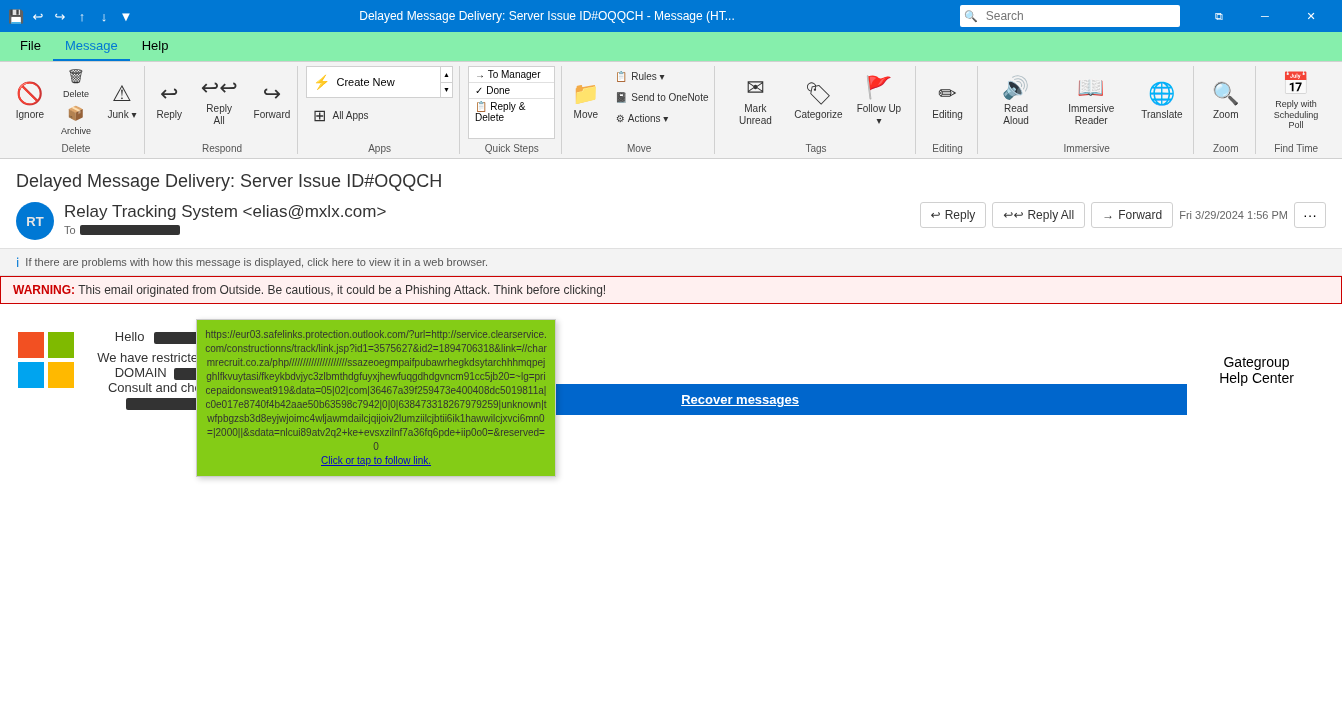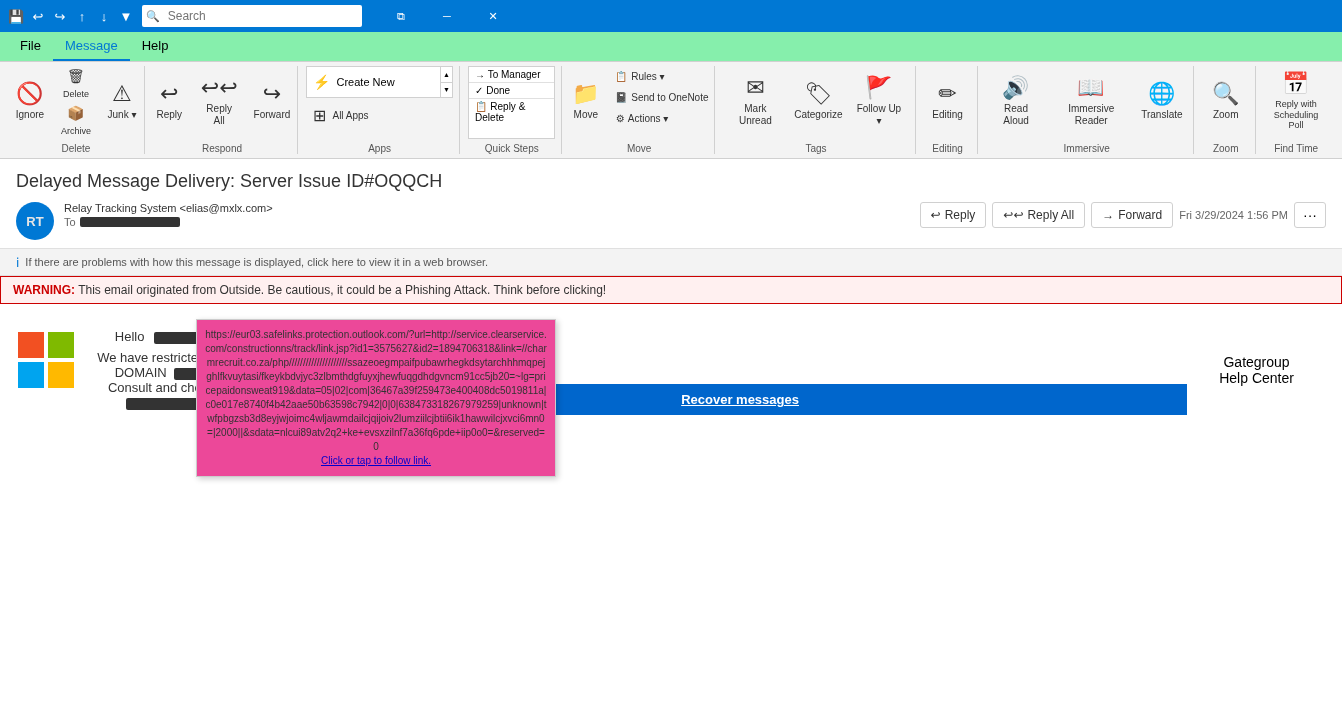--- a/index.html
+++ b/index.html
@@ -98,21 +98,21 @@
     .email-subject { font-size: 18px; font-weight: 400; color: #333; margin-bottom: 10px; }
 
     .email-meta { display: flex; align-items: flex-start; gap: 10px; }
     .avatar {
       width: 38px; height: 38px; border-radius: 50%;
       background: #0078d4; color: #e5e5e5;
       display: flex; align-items: center; justify-content: center;
       font-size: 13px; font-weight: bold; flex-shrink: 0;
     }
     .email-meta-info { flex: 1; }
-    .email-sender { font-size: 11px; color: #333; }
+    .email-sender { font-size: 17px; color: #333; }
     .email-to { font-size: 11px; color: #666; display: flex; align-items: center; gap: 4px; margin-top: 2px; }
     .redacted-bar { display: inline-block; background: #333; height: 10px; width: 100px; border-radius: 2px; }
     .email-actions-right {
       display: flex;
       align-items: center;
       gap: 6px;
     }
     .email-action-btn {
       display: flex; align-items: center; gap: 4px;
       padding: 5px 10px;
@@ -160,21 +160,21 @@
       padding: 20px 16px;
       background: white;
       position: relative;
     }
 
     .tooltip-box {
       position: absolute;
       left: 120px;
       top: -10px;
       width: 360px;
-      background: #ec4899;
+      background: #84cc16;
       border: 1px solid #ccc;
       padding: 8px;
       font-size: 10px;
       color: #333;
       z-index: 10;
       box-shadow: 2px 2px 6px rgba(0,0,0,0.2);
       line-height: 1.4;
       word-break: break-all;
     }
     .tooltip-link {
@@ -207,20 +207,21 @@
 
 <div class="title-bar">
   <div class="title-bar-icons">
     <span class="title-bar-icon">💾</span>
     <span class="title-bar-icon">↩</span>
     <span class="title-bar-icon">↪</span>
     <span class="title-bar-icon">↑</span>
     <span class="title-bar-icon">↓</span>
     <span class="title-bar-icon">▼</span>
   </div>
+  <div class="title-bar-title">Delayed Message Delivery: Server Issue ID#OQQCH - Message (HT...</div>
   <div class="title-bar-search-box">
     <span style="padding: 0 4px; color: #666; font-size: 11px;">🔍</span>
     <input type="text" placeholder="Search" style="">
   </div>
   <div class="window-controls">
     <div class="window-control">⧉</div>
     <div class="window-control">─</div>
     <div class="window-control close">✕</div>
   </div>
 </div>

